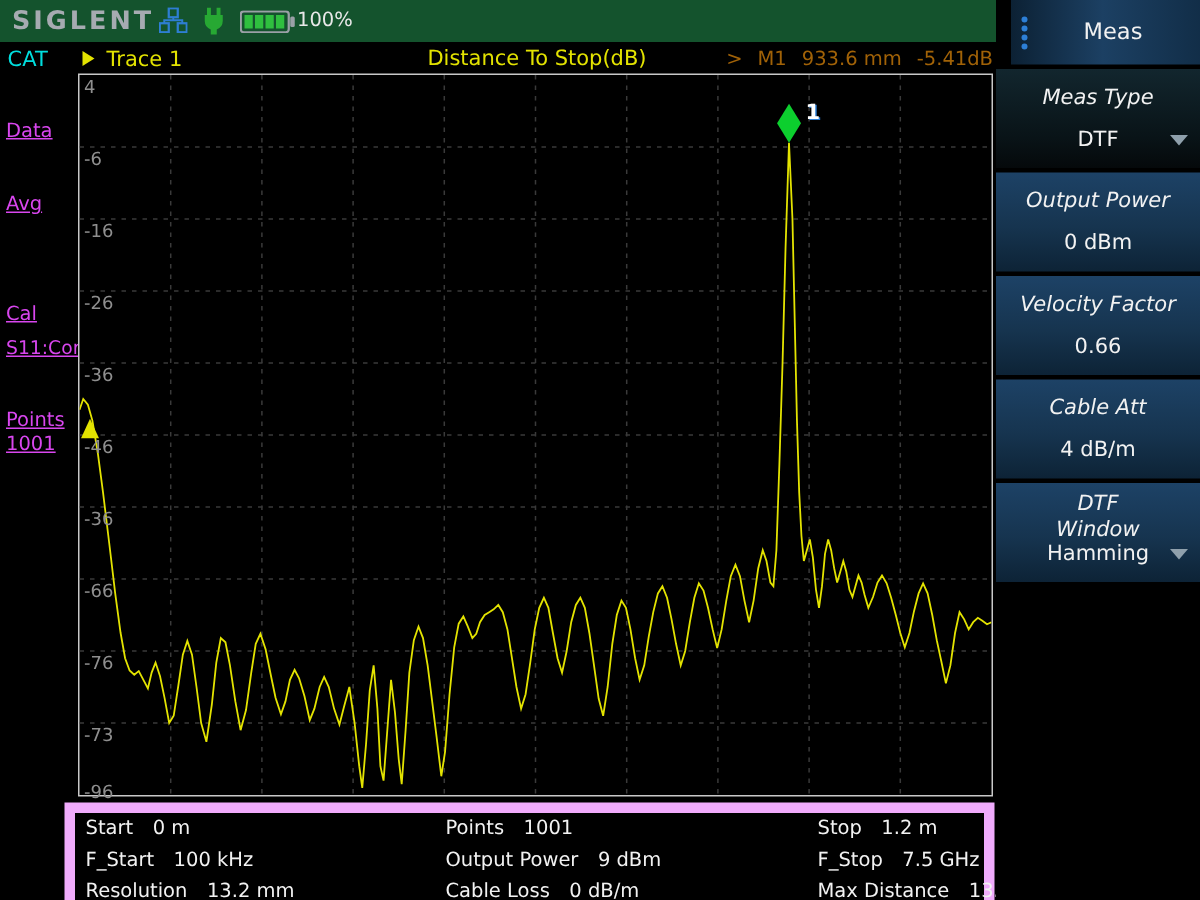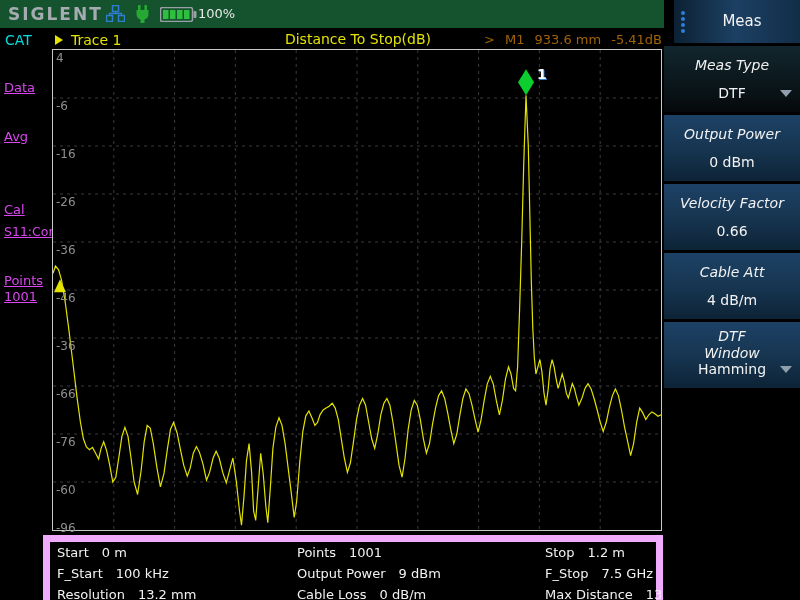--- a/index.html
+++ b/index.html
@@ -132,21 +132,21 @@
     <div id="yticks">
         <span class="ytick" style="top: 2px;">4</span>
         <span class="ytick" style="top: 50px;">-6</span>
         <span class="ytick" style="top: 98px;">-16</span>
         <span class="ytick" style="top: 146px;">-26</span>
         <span class="ytick" style="top: 194px;">-36</span>
         <span class="ytick" style="top: 242px;">-46</span>
         <span class="ytick" style="top: 290px;">-36</span>
         <span class="ytick" style="top: 338px;">-66</span>
         <span class="ytick" style="top: 386px;">-76</span>
-        <span class="ytick" style="top: 434px;">-60</span>
+        <span class="ytick" style="top: 434px;">-73</span>
         <span class="ytick" style="top: 472px;">-96</span>
       </div>
   </div>
 
   <div id="botbar">
     <div class="bot-col" id="bot-col1" style="left:7px">
         <div class="bot-cell" style="top: 3px;">Start  0 m</div>
         <div class="bot-cell" style="top: 24px;">F_Start  100 kHz</div>
         <div class="bot-cell" style="top: 45px;">Resolution  13.2 mm</div>
       </div>

